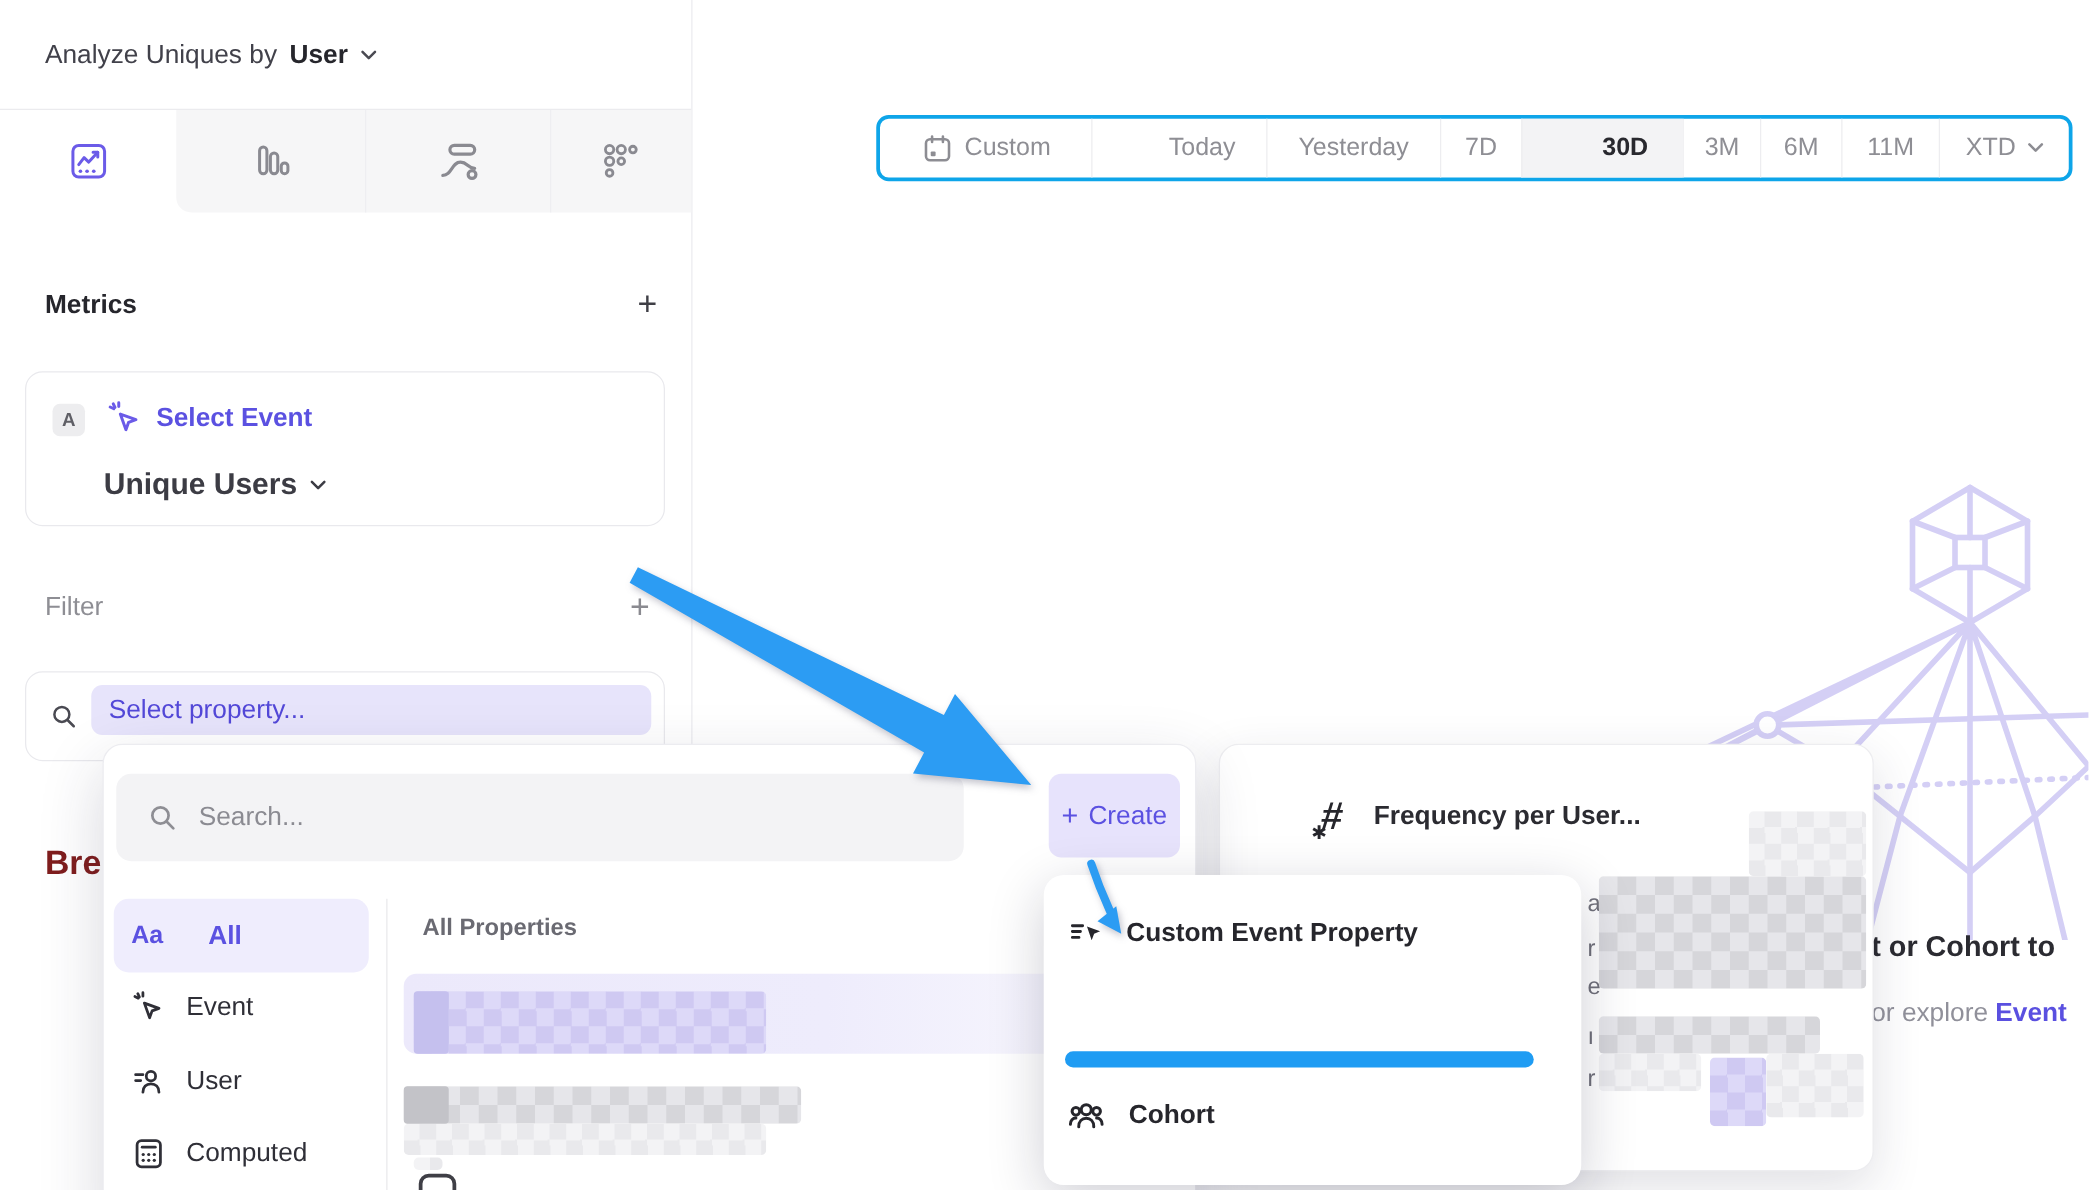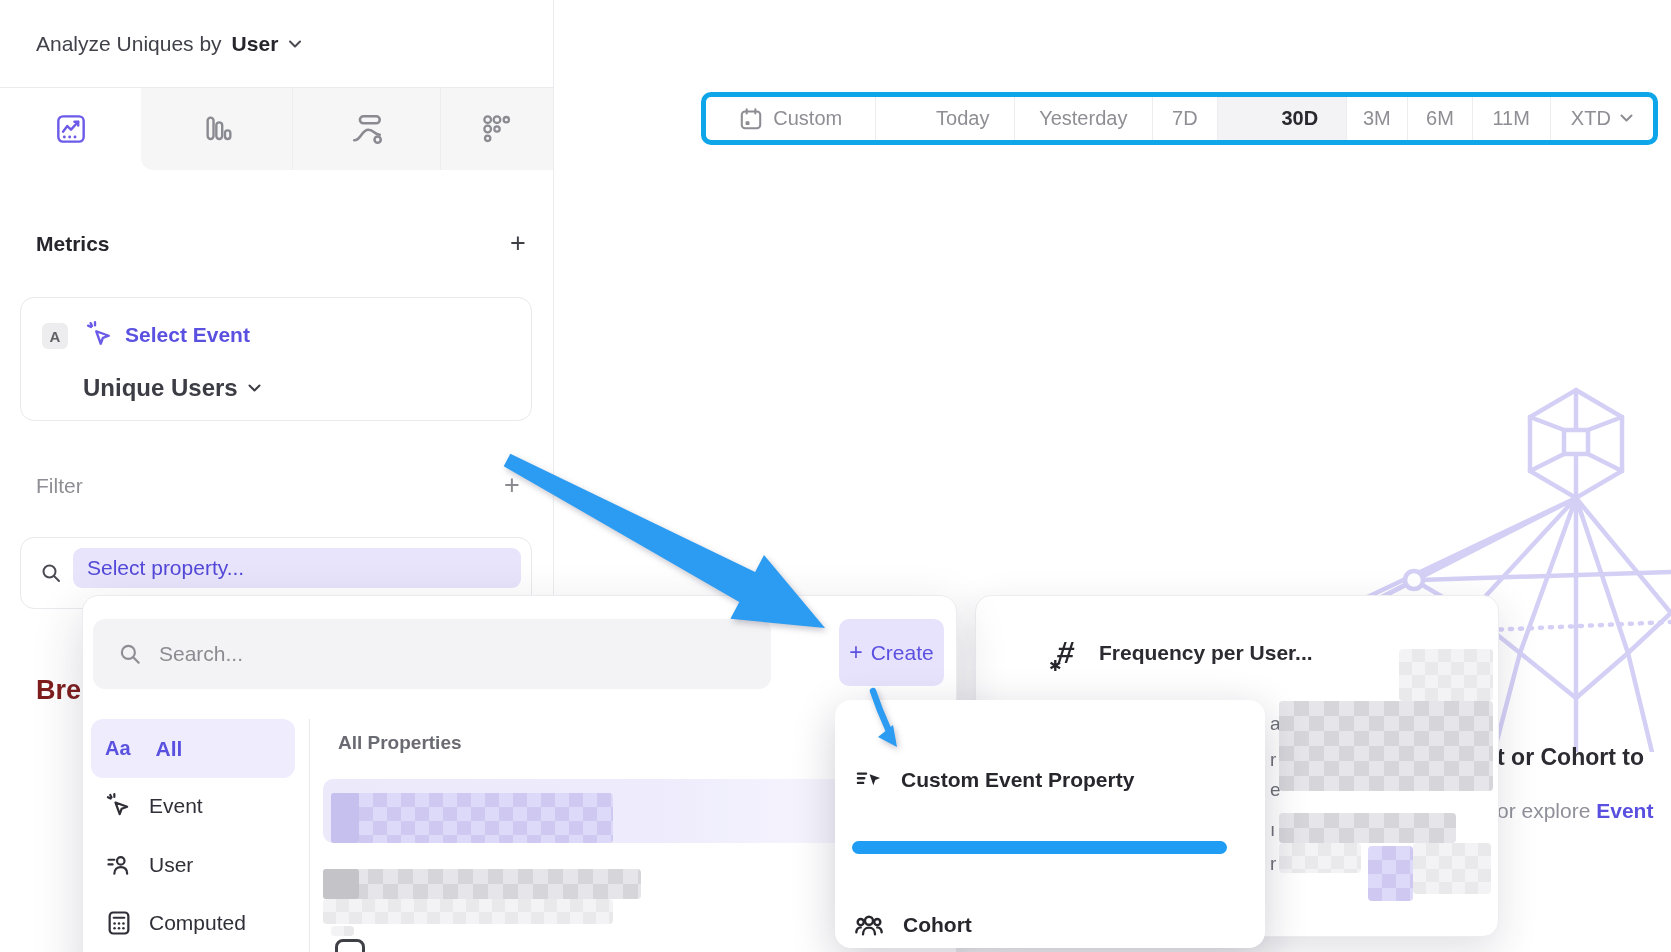--- a/index.html
+++ b/index.html
@@ -29,38 +29,38 @@
   .badge-a{width:26px;height:26px;border-radius:6px;background:#ededef;color:#5f5f66;
            font-size:15px;font-weight:700;display:flex;align-items:center;justify-content:center;}
   .select-event{font-size:21px;font-weight:700;color:#5b51e1;}
   .unique-users{font-size:24px;font-weight:600;color:#3c3c44;display:flex;align-items:center;gap:10px;}
 
   .prop-pill{background:#e7e4fb;border-radius:9px;display:flex;align-items:center;padding:0 14px;
              color:#5348d8;font-size:21px;font-weight:500;}
   .bre{font-size:27px;font-weight:700;color:#7f1d1d;}
 
   
-  .date-ctl{left:701px;top:92px;width:957px;height:53px;border:5px solid #0ea5e9;border-radius:10px;
+  .date-ctl{left:701px;top:92px;width:957px;height:53px;border:3px solid #0ea5e9;border-radius:10px;
             background:#fff;display:flex;z-index:1;box-sizing:border-box;}
   .seg{display:flex;align-items:center;justify-content:center;gap:9px;height:100%;
        font-size:20px;font-weight:500;color:#8e8e94;border-left:1px solid #ededf0;}
   .seg:first-child{border-left:none;}
   .seg.sel{background:#f3f3f5;color:#28282e;font-weight:700;padding-left:36px;}
 
   
   .dropdown{left:82px;top:595px;width:873px;height:390px;background:#fff;border:1px solid #ececf0;
             border-radius:16px;box-shadow:0 18px 50px rgba(40,40,70,.18);z-index:3;}
   .search-input{left:10px;top:23px;width:678px;height:70px;background:#f3f3f5;border-radius:12px;
                 display:flex;align-items:center;gap:16px;padding-left:24px;box-sizing:border-box;}
   .search-ph{font-size:21px;color:#8b8b92;}
   .create-btn{left:756px;top:23px;width:105px;height:67px;background:#e7e3fc;border-radius:10px;
               display:flex;align-items:center;justify-content:center;gap:8px;
               color:#5b51e1;font-size:21px;font-weight:500;}
   .cat-pill{left:8px;top:123px;width:204px;height:59px;background:#efedfd;border-radius:12px;
-            display:flex;align-items:center;gap:25px;padding-left:14px;box-sizing:border-box;}
+            display:flex;align-items:center;gap:36px;padding-left:14px;box-sizing:border-box;}
   .cat-aa{color:#5b51e1;font-size:20px;font-weight:700;}
   .cat-all{color:#5b51e1;font-size:21px;font-weight:700;}
   .cat-row{display:flex;align-items:center;gap:16px;height:28px;}
   .cat-label{font-size:21px;font-weight:500;color:#2f2f37;}
   .vdiv{left:226px;top:123px;width:0;height:262px;border-left:1px solid #e9e9ec;}
   .list-header{font-size:19px;font-weight:600;color:#6a6a72;}
 
   .hl-row{left:240px;top:183px;width:614px;height:64px;border-radius:10px;
           background:linear-gradient(to right,#ece9fb 0%,#eeecfc 55%,#f6f5fd 85%,#fcfbfe 100%);}
   .chk-purple{background:repeating-conic-gradient(#cfc9f2 0% 25%,#ddd9f8 0% 50%) 0 0/28px 28px;border-radius:4px;}
@@ -75,21 +75,21 @@
               border-radius:16px;box-shadow:0 14px 40px rgba(40,40,70,.14);z-index:2;overflow:hidden;}
   .freq-title{font-size:21px;font-weight:700;color:#2b2b31;}
   .hash-box{position:relative;width:36px;height:36px;}
   .hash-main{position:absolute;left:8px;top:-6px;font-size:31px;font-weight:700;color:#26262c;transform:skewX(-6deg);}
   .hash-star{position:absolute;left:0px;top:16px;font-size:15px;color:#26262c;}
   .frag{position:absolute;font-size:19px;color:#70707a;}
 
   
   .popup{left:835px;top:700px;width:430px;height:248px;background:#fff;border-radius:16px;
          box-shadow:0 12px 44px rgba(20,20,50,.20);z-index:4;}
-  .popup-row{position:absolute;display:flex;align-items:center;gap:18px;height:28px;margin-top:33px;}
+  .popup-row{position:absolute;display:flex;align-items:center;gap:18px;height:28px;}
   .popup-label{font-size:21px;font-weight:700;color:#26262c;white-space:nowrap;}
   .blue-bar{left:17px;top:141px;width:375px;height:13px;border-radius:7px;background:#1f9cf3;}
 
   
   .es-head{left:1483px;top:744px;font-size:23px;font-weight:700;color:#2b2b31;white-space:nowrap;z-index:1;}
   .es-sub{left:1497px;top:799px;font-size:21px;white-space:nowrap;z-index:1;}
   .es-sub .muted{color:#90909a;}
   .es-sub .link{color:#5a50e0;font-weight:600;}
 
   .deco{left:1280px;top:368px;z-index:0;}

